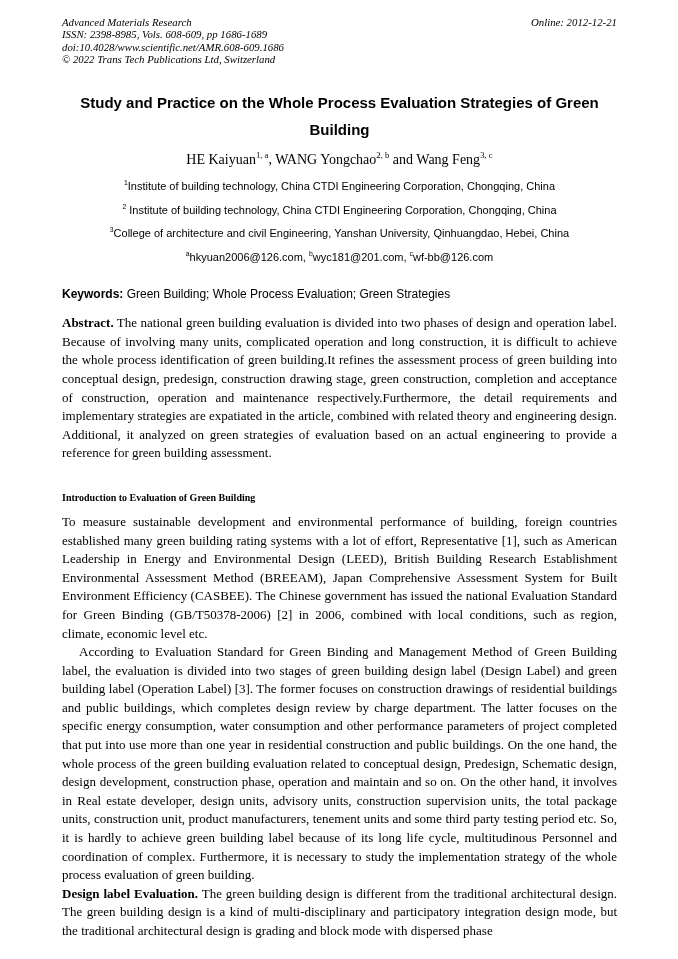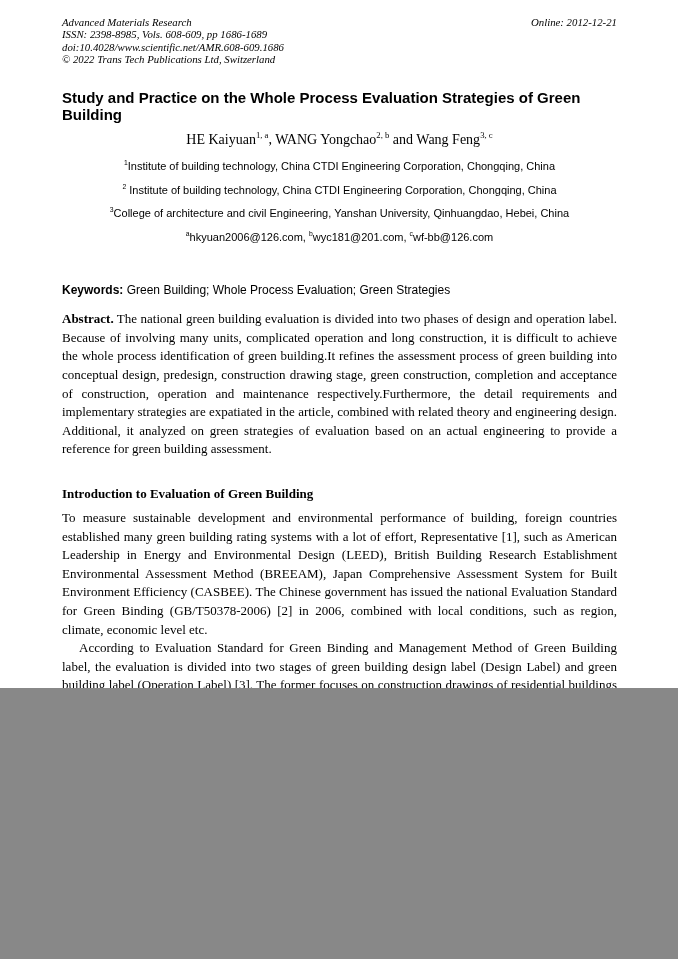--- a/index.html
+++ b/index.html
@@ -1,19 +1,19 @@
 <!DOCTYPE html>
 <html><head>
 <meta charset="utf-8">
 <style>
   html, body { margin: 0; padding: 0; background: #888; }
   .page {
     position: relative;
     width: 678px;
-    height: 688px;
+    height: 959px;
     margin: 0 auto;
     background: #ffffff;
     color: #000000;
     font-family: "Liberation Serif", serif;
     overflow: hidden;
     box-sizing: border-box;
     padding: 16px 61px 16px 62px;
   }
   
   .hdr {
@@ -27,60 +27,60 @@
   }
   .hdr-left div { white-space: nowrap; }
   .hdr-right { white-space: nowrap; }
 
   
   .title {
     margin-top: 24px;
     font-family: "Liberation Sans", sans-serif;
     font-weight: bold;
     font-size: 15px;
-    line-height: 17px;
-    text-align: left;
+    line-height: 27px;
+    text-align: center;
   }
   .authors {
     margin-top: 9px;
     font-family: Liberation Serif, serif;
     font-size: 14px;
     text-align: center;
   }
   sup { font-size: 0.62em; line-height: 0; }
   .affils {
     margin-top: 7px;
     font-family: "Liberation Sans", sans-serif;
     font-size: 11px;
     text-align: center;
   }
   .affils div { line-height: 23.5px; }
 
   
   .keywords {
-    margin-top: 34px;
+    margin-top: 18px;
     font-family: "Liberation Sans", sans-serif;
     font-size: 12px;
     line-height: 15px;
   }
   .keywords b { font-weight: bold; }
 
   
   .para {
     margin: 0;
     font-size: 13px;
     line-height: 18.6px;
     text-align: justify;
   }
   .abstract { margin-top: 12px; }
   .lead { font-weight: bold; }
   .section-heading {
     margin-top: 26px;
     margin-bottom: 7px;
-    font-size: 13px;
+    font-size: 10px;
     font-weight: bold;
     line-height: 17px;
   }
   .indent { text-indent: 17px; }
 </style>
 </head>
 <body>
 
 <div class="page">
 

